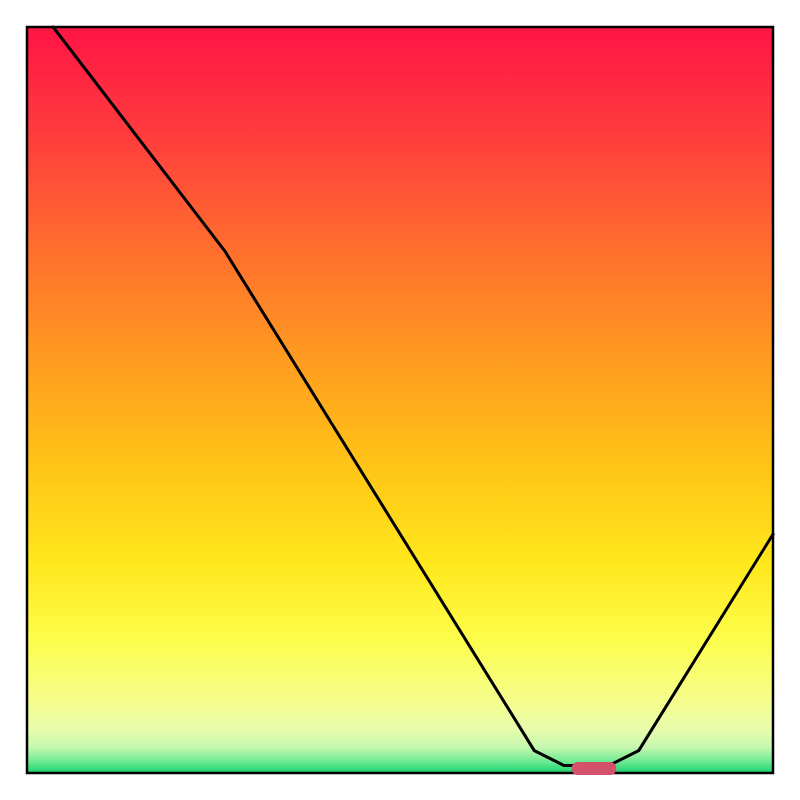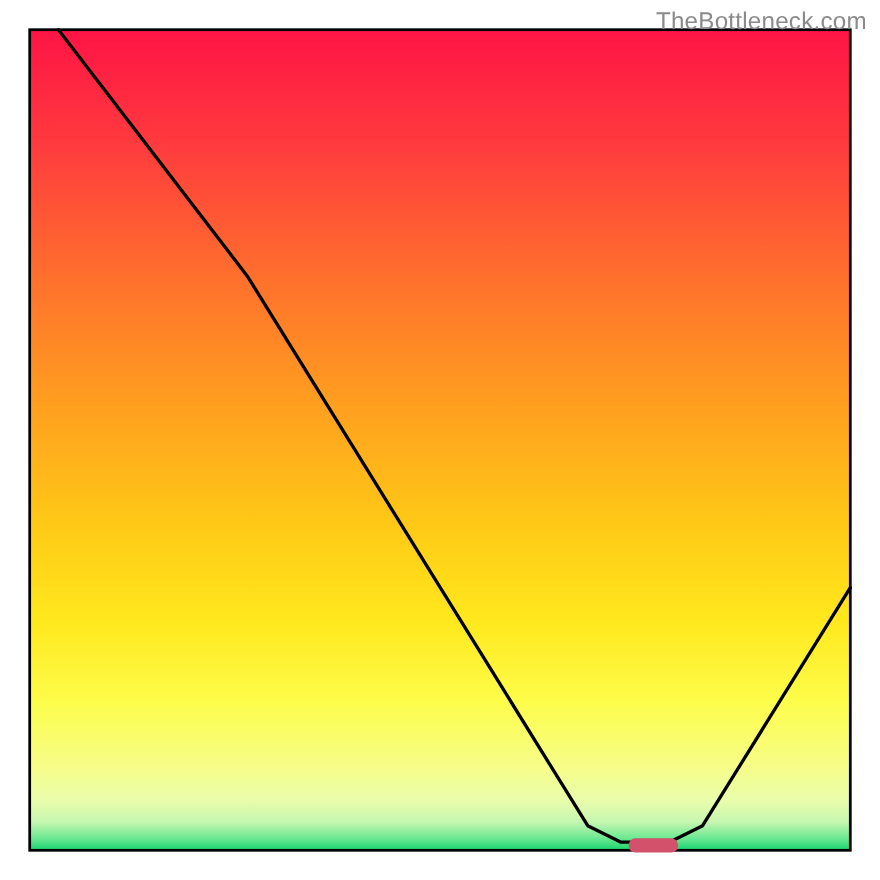--- a/index.html
+++ b/index.html
@@ -26,21 +26,20 @@
     z-index: 10;
   }
   svg {
     display: block;
   }
 </style>
 </head>
 <body>
 
 <div class="chart-container">
-  <div class="watermark">TheBottleneck.com</div>
 
   <svg id="chart-svg" width="800" height="800" viewBox="0 0 800 800">
     <defs>
       <linearGradient id="bg-grad" x1="0" y1="0" x2="0" y2="1">
           <stop offset="0%" stop-color="#ff1445"></stop>
           <stop offset="14.000000000000002%" stop-color="#ff3b3e"></stop>
           <stop offset="30%" stop-color="#ff6f2d"></stop>
           <stop offset="46%" stop-color="#ffa01f"></stop>
           <stop offset="60%" stop-color="#ffc816"></stop>
           <stop offset="72%" stop-color="#ffe81d"></stop>

